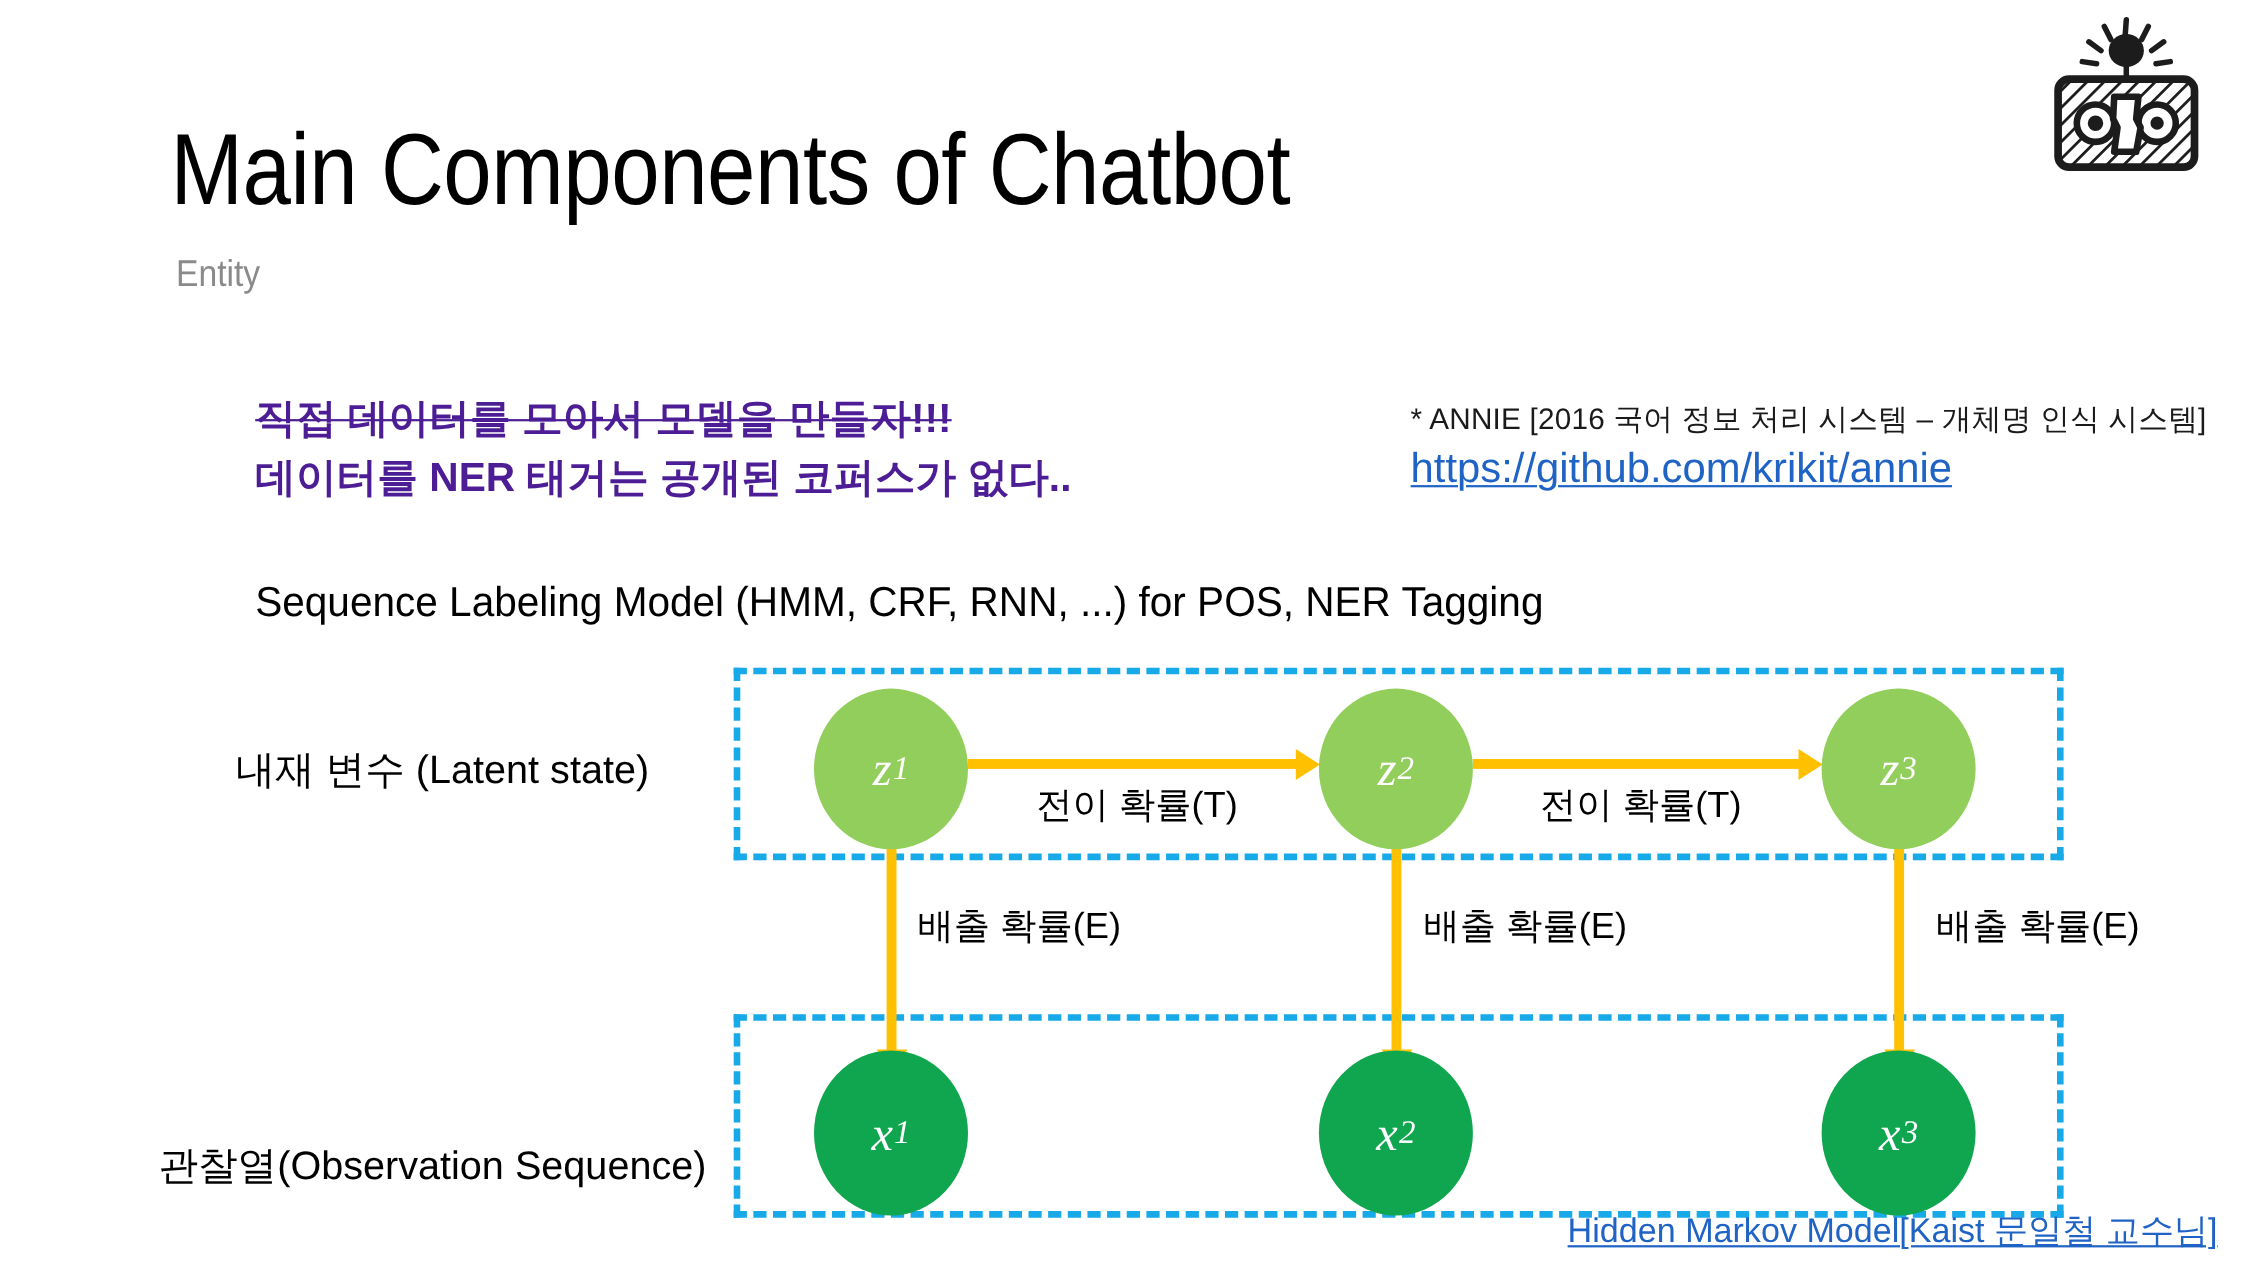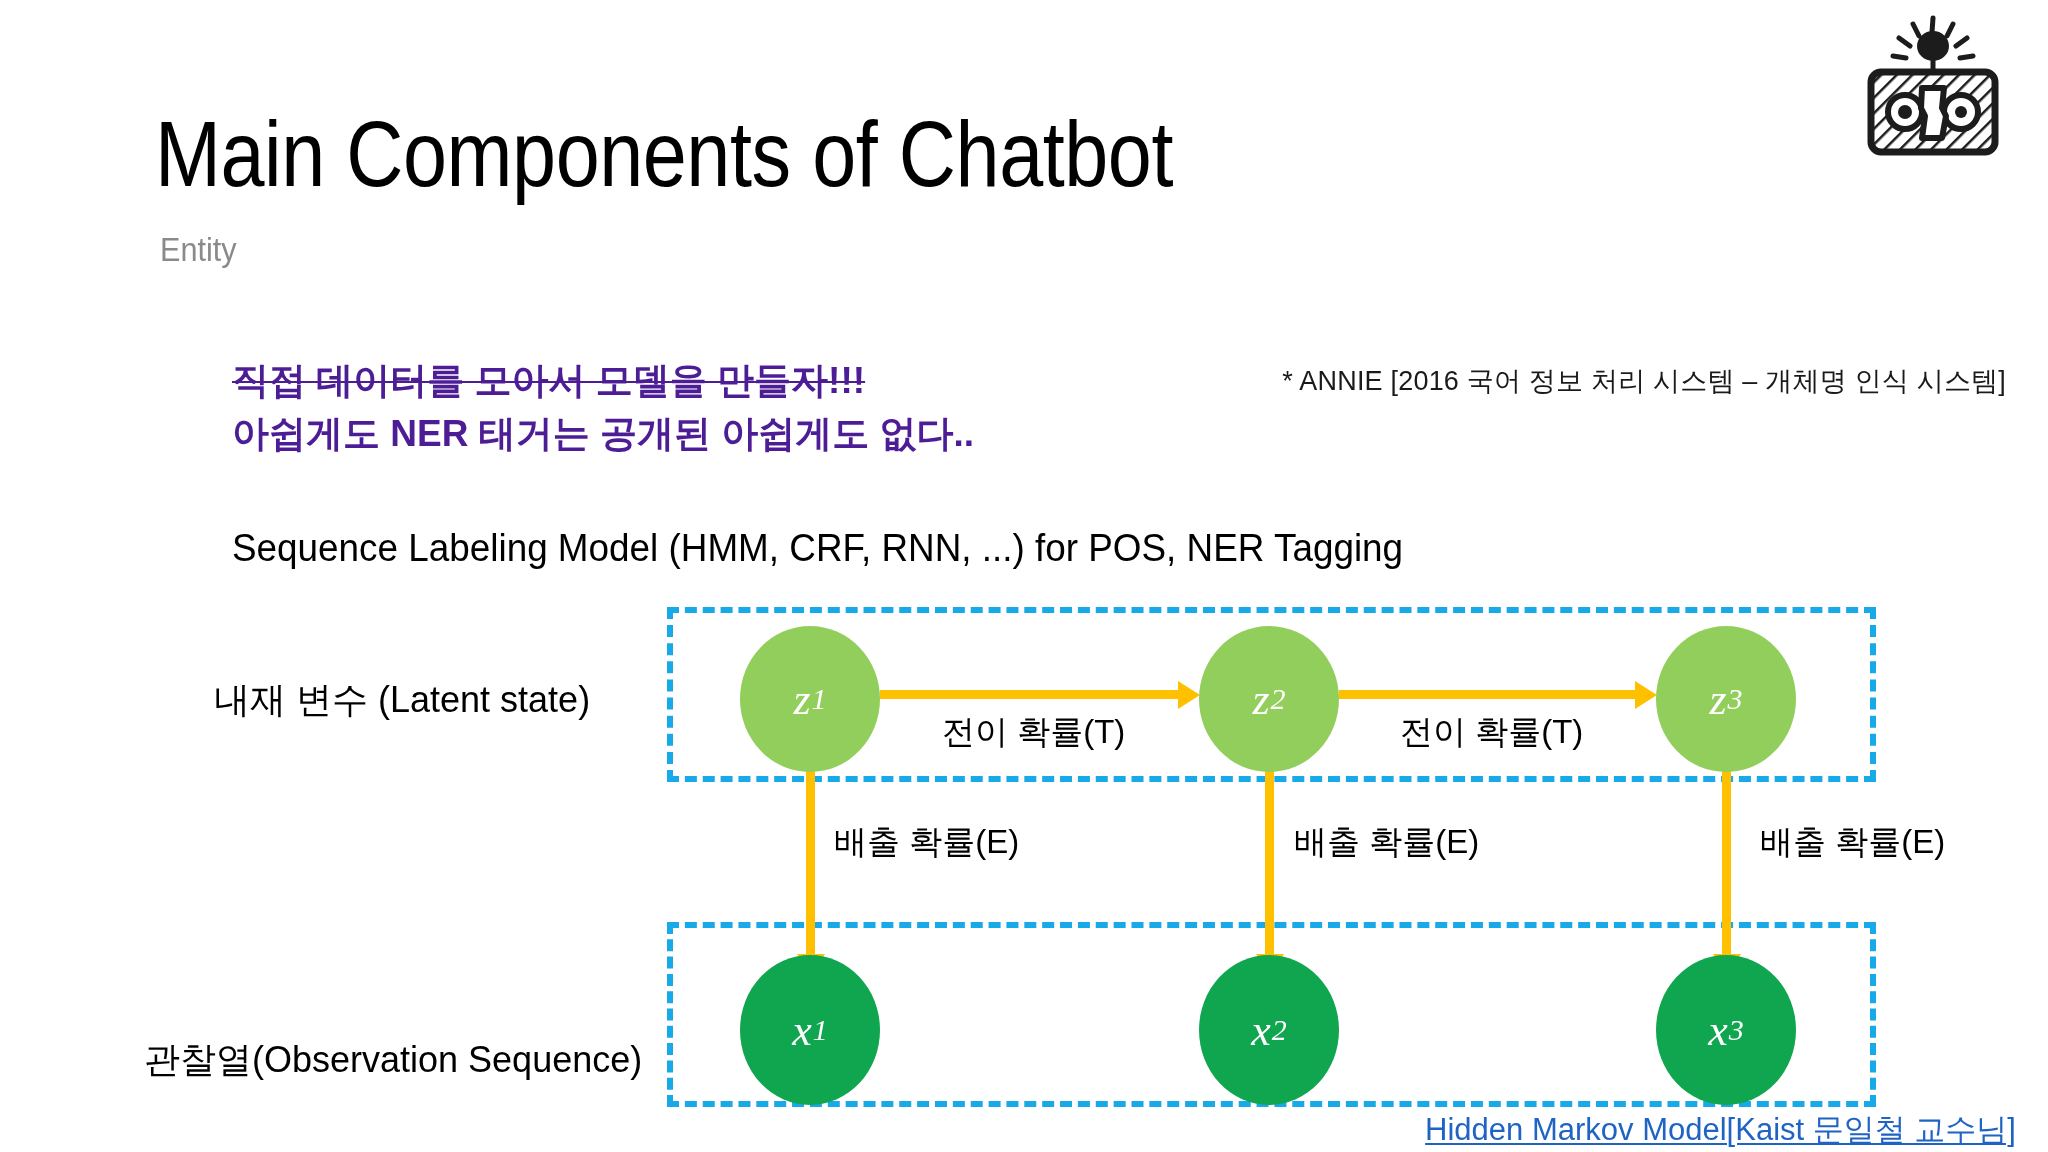--- a/index.html
+++ b/index.html
@@ -223,21 +223,21 @@
     white-space: nowrap;
     z-index: 4;
   }
   #latent-row-label  { left: 182px; top: 676px; }
   #observe-row-label { left: 112px; top: 1036px; }
 
   
   #footer-source {
     position: absolute;
     right: 32px;
-    bottom: 1px;
+    bottom: 12px;
     font-size: 31px;
     color: #1f63c4;
     text-decoration-thickness: 2px;
     text-underline-offset: 3px;
     white-space: nowrap;
   }
 </style>
 </head>
 <body>
 
@@ -275,25 +275,26 @@
       <circle cx="52" cy="104" r="7" fill="#1c1c1c"></circle>
       <circle cx="108" cy="104" r="17" fill="#ffffff" stroke="#1c1c1c" stroke-width="6"></circle>
       <circle cx="108" cy="104" r="6" fill="#1c1c1c"></circle>
 
       <path d="M69 80 L91 80 L89 100 L93 108 L89 130 L69 130 L72 108 L68 100 Z" fill="#ffffff" stroke="#1c1c1c" stroke-width="6" stroke-linejoin="round"></path>
     </svg>
   </div>
 
   <div id="left-note">
     <div class="struck">직접 데이터를 모아서 모델을 만들자!!!</div>
-    <div>아쉽게도 NER 태거는 공개된 아쉽게도 없다..</div>
+    <div>데이터를 NER 태거는 공개된 코퍼스가 없다..</div>
   </div>
 
   <div id="right-ref">
     <div class="ref-line">* ANNIE [2016 국어 정보 처리 시스템 – 개체명 인식 시스템]</div>
+    <a class="ref-link" href="#">https://github.com/krikit/annie</a>
   </div>
 
   <div id="seq-caption">Sequence Labeling Model (HMM, CRF, RNN, ...) for POS, NER Tagging</div>
 
   <div id="diagram">
 
     <div class="dashed-box" id="latent-box"></div>
     <div class="dashed-box" id="observe-box"></div>
 
     <div class="row-label" id="latent-row-label">내재 변수 (Latent state)</div>

